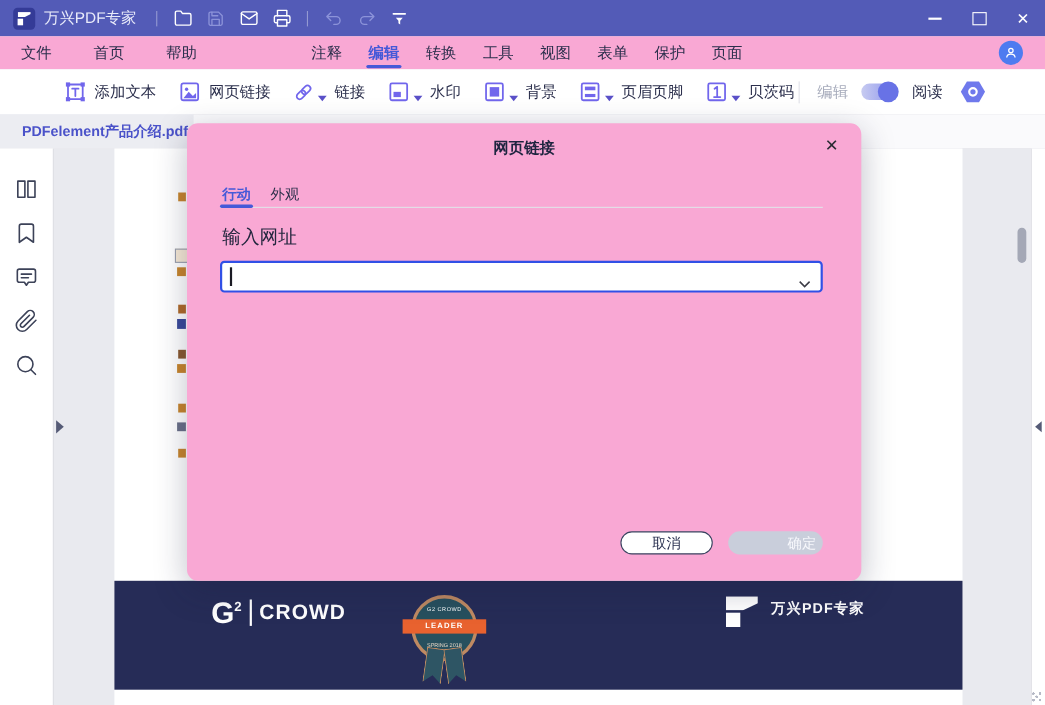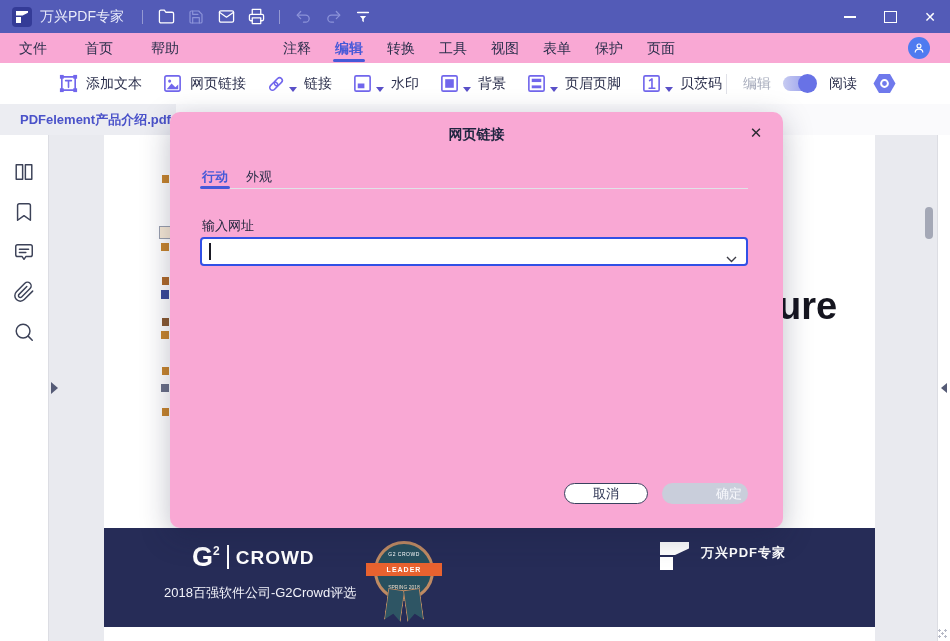--- a/index.html
+++ b/index.html
@@ -129,21 +129,21 @@
   
   .dialog{position:absolute;left:170px;top:112px;width:613px;height:416px;background:#f9a8d4;border-radius:10px;box-shadow:0 8px 30px rgba(25,30,60,.28);z-index:50;}
   .dlg-title{position:absolute;left:0;top:14px;width:100%;text-align:center;font-size:14px;font-weight:bold;color:#1F2540;}
   .dlg-close{position:absolute;right:16px;top:10px;width:22px;height:22px;border:none;background:none;font-size:15px;color:#2B2B33;cursor:pointer;padding:0;line-height:22px;}
   .dlg-tab{position:absolute;top:56px;font-size:13px;color:#2A2F4A;cursor:pointer;}
   .dlg-tab.t1{left:32px;}
   .dlg-tab.t2{left:76px;}
   .dlg-tab.active{color:#4659D8;font-weight:bold;}
   .dlg-tabline{position:absolute;left:30px;top:76px;width:548px;height:1px;background:#E1E2E8;}
   .dlg-tab-underline{position:absolute;left:30px;top:74px;width:30px;height:3px;border-radius:2px;background:#4659D8;z-index:2;}
-  .dlg-url-label{position:absolute;left:32px;top:105px;font-size:13px;color:#23263E;}
+  .dlg-url-label{position:absolute;left:32px;top:92px;font-size:17px;color:#23263E;}
   .dlg-input{position:absolute;left:30px;top:125px;width:548px;height:29px;border:2px solid #3150E6;border-radius:4px;background:#fff;box-sizing:border-box;cursor:text;}
   .dlg-input input{position:absolute;left:8px;top:1px;width:510px;height:23px;border:none;outline:none;font-size:13px;color:#1a1a24;background:transparent;padding:0;}
   .dlg-caret{position:absolute;left:7px;top:4px;width:1.5px;height:17px;background:#1A1A24;}
   .dlg-chevron{position:absolute;right:9px;top:10px;cursor:pointer;}
   .dlg-chevron svg{stroke:#3C3C46;fill:none;stroke-width:1.4;}
   .dlg-btn{position:absolute;top:371px;height:21px;border-radius:15px;font-size:13px;cursor:pointer;font-family:inherit;}
   .btn-cancel{left:394px;width:84px;background:#fff;border:1.5px solid #39425F;color:#272E4E;}
   .btn-ok{left:492px;width:86px;background:#C9CEDB;border:none;color:#F7F8FC;text-align:right;}
 </style>
 </head>
@@ -363,30 +363,28 @@
       <i class="frag" style="left:55px;top:91px;width:11px;height:11px;border:1px solid #9AA0AE;background:#F7E9D5"></i>
       <i class="frag" style="left:57px;top:108px;width:8px;height:8px;background:#C8852C"></i>
       <i class="frag" style="left:58px;top:142px;width:7px;height:8px;background:#B06A28"></i>
       <i class="frag" style="left:57px;top:155px;width:8px;height:9px;background:#3A4A9A"></i>
       <i class="frag" style="left:58px;top:183px;width:7px;height:8px;background:#8A5A30"></i>
       <i class="frag" style="left:57px;top:196px;width:8px;height:8px;background:#C8852C"></i>
       <i class="frag" style="left:58px;top:232px;width:7px;height:8px;background:#C8852C"></i>
       <i class="frag" style="left:57px;top:249px;width:8px;height:8px;background:#6A7088"></i>
       <i class="frag" style="left:58px;top:273px;width:7px;height:8px;background:#C8852C"></i>
 
-      <div class="heading-frag">ure</div>
 
       <div class="footer">
         <div class="g2logo">
           <span class="g2g">G</span>
             <span class="g2sup">2</span>
             <span class="g2bar"></span>
             <span class="g2word">CROWD</span>
         </div>
-        <div class="award-caption">2018百强软件公司-G2Crowd评选</div>
 
         <div class="badge-leader">
           <div class="bl-circle">
             <div class="bl-brand">G2 CROWD</div>
             <div class="bl-season">SPRING 2018</div>
           </div>
           <div class="bl-band">
               <span class="bl-title">LEADER</span>
             </div>
           <div class="bl-rib r1"></div>

